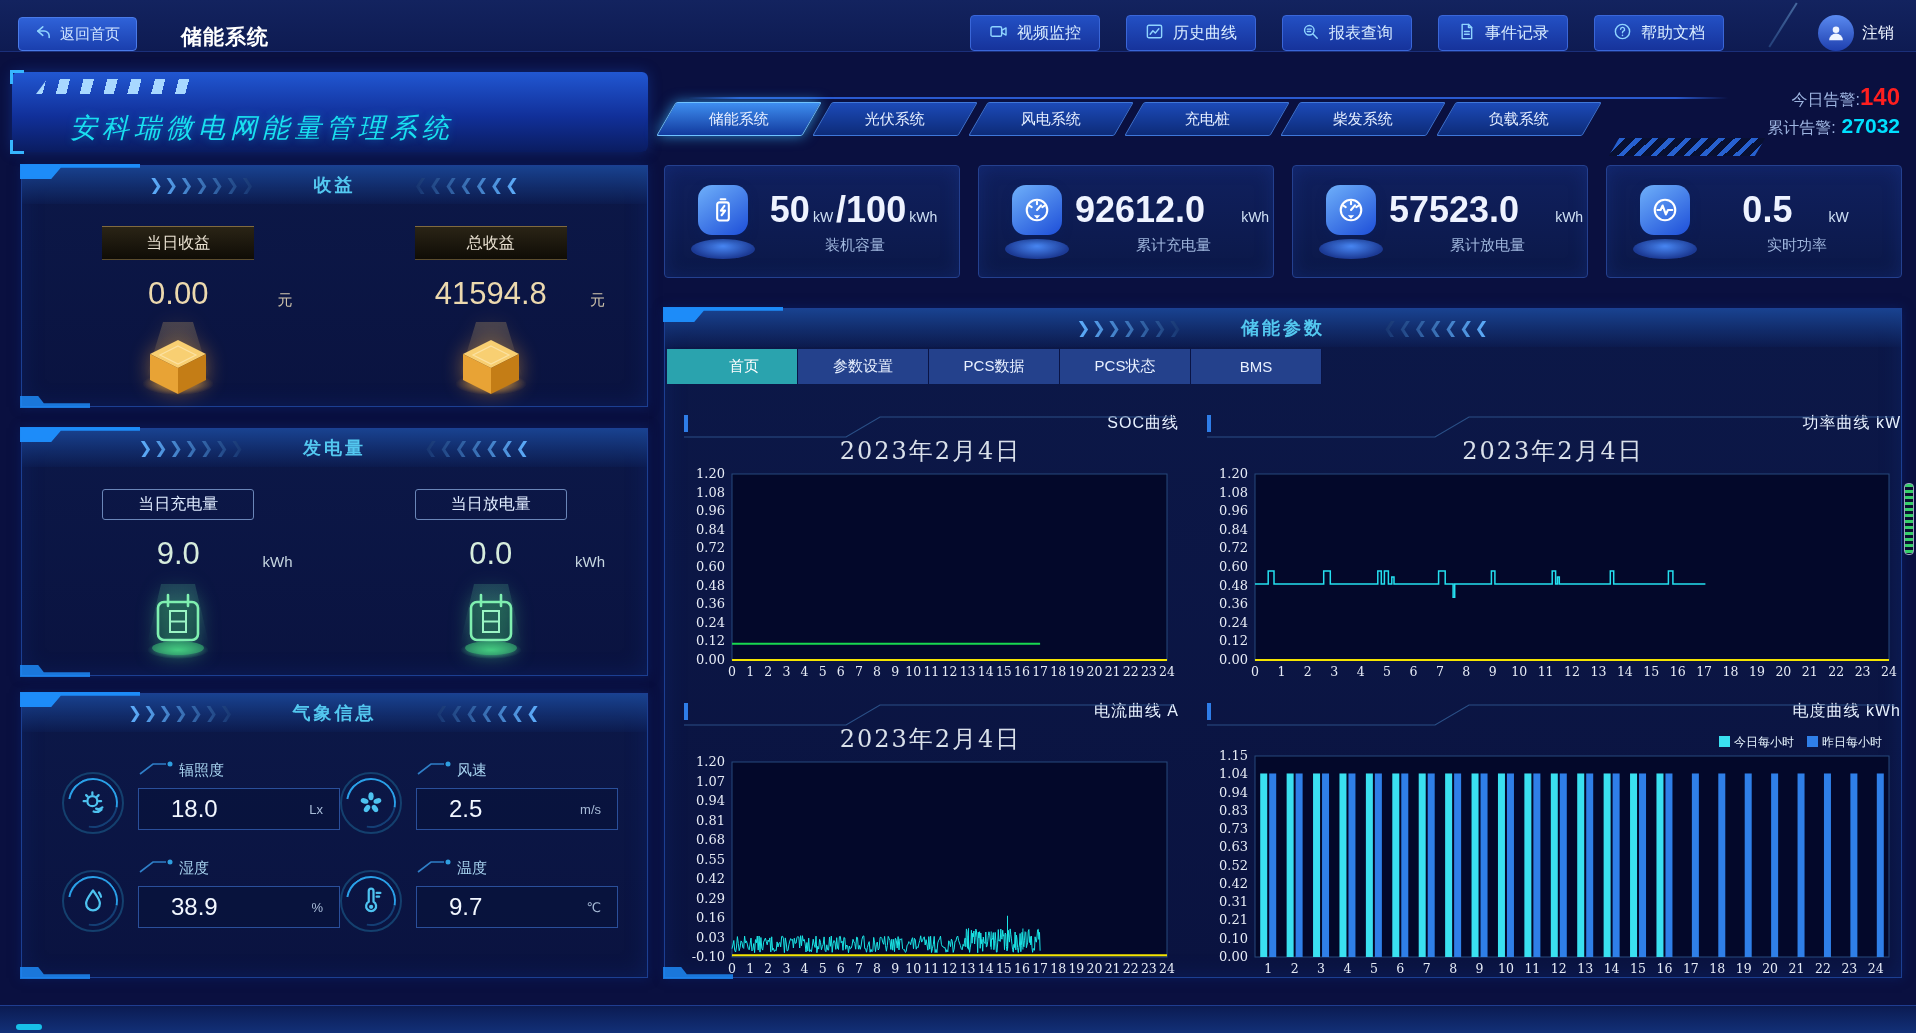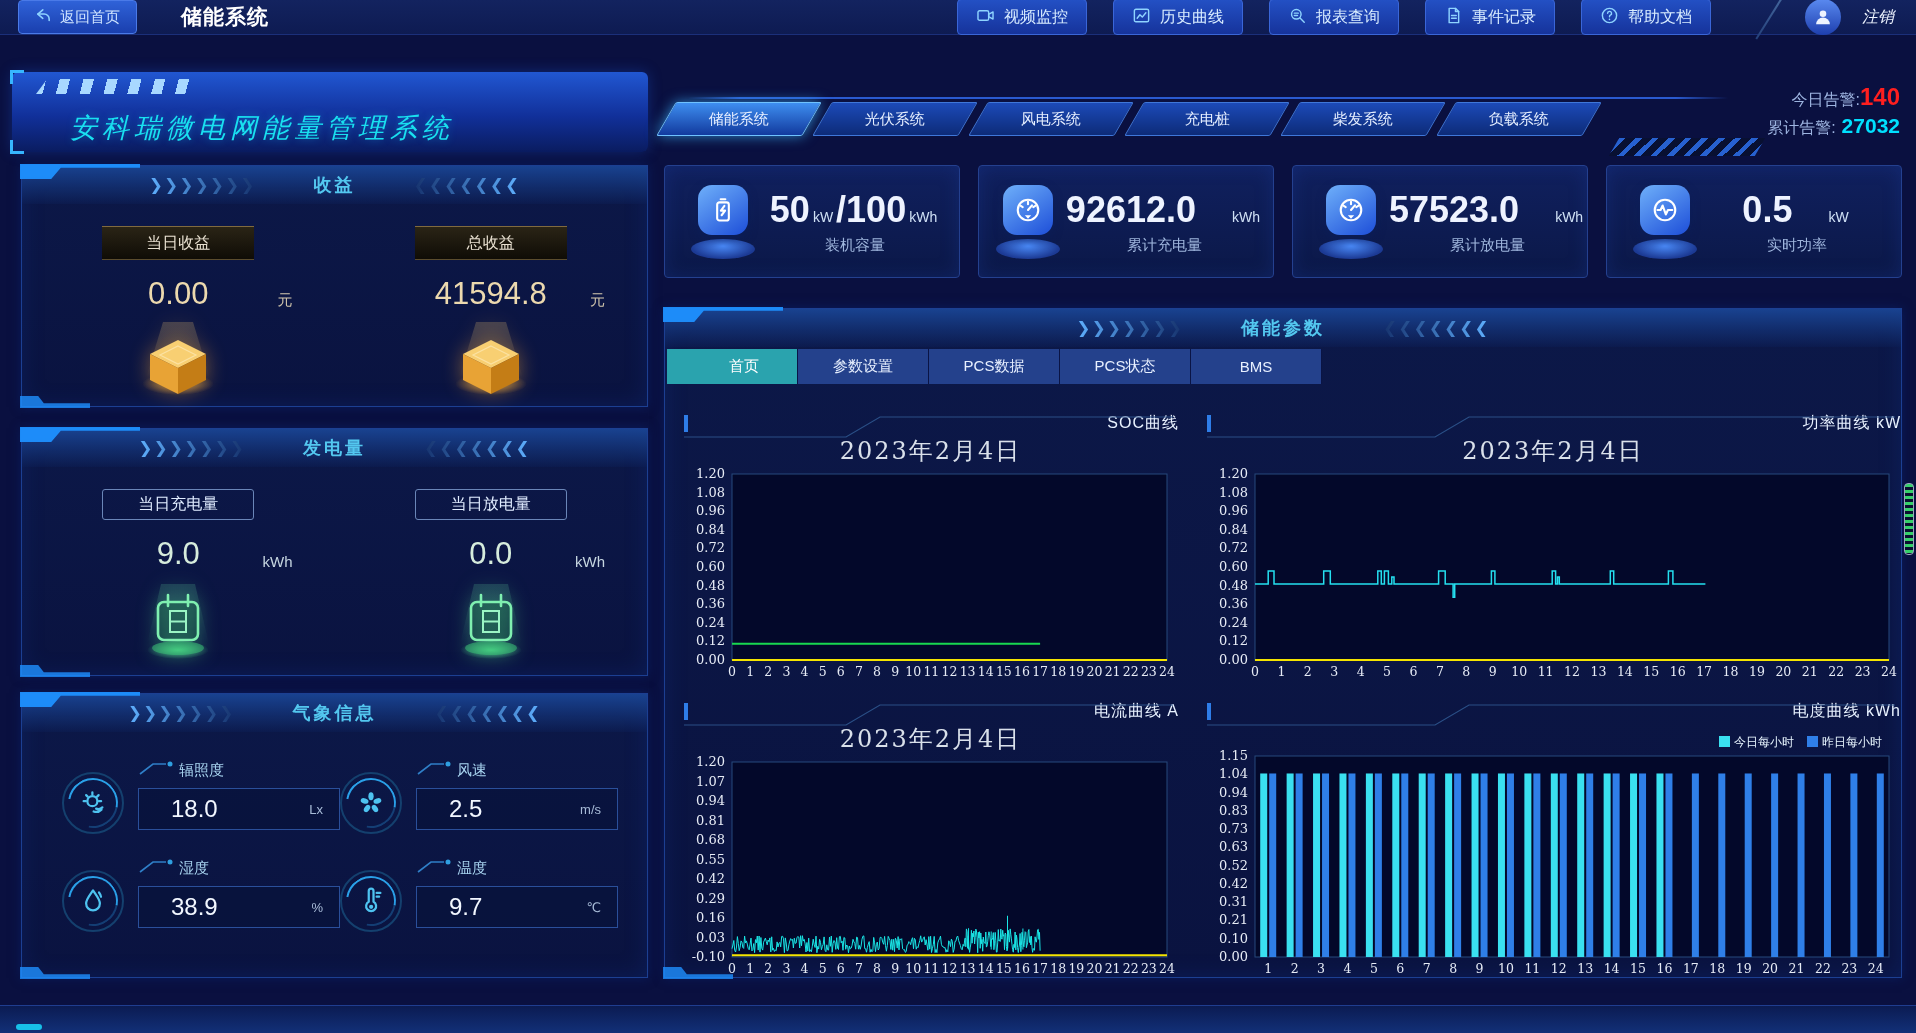--- a/index.html
+++ b/index.html
@@ -1,33 +1,33 @@
 <!DOCTYPE html>
 <html><head>
 <meta charset="utf-8">
 <style>
   html,body{margin:0;padding:0;background:#060a28;}
   *{box-sizing:border-box;}
   .app{position:relative;width:1916px;height:1033px;background:#0a1040;overflow:hidden;
        font-family:"Liberation Sans","DejaVu Sans",sans-serif;color:#dfe8ff;}
   
-  .topbar{position:absolute;left:0;top:0;width:1916px;height:35px;background:linear-gradient(180deg,#13235f,#0e1b52);
-          display:flex;align-items:center;border-bottom:1px solid #1b2f7a;}
+  .topbar{position:absolute;left:0;top:0;width:1916px;height:52px;background:linear-gradient(180deg,#13235f,#0e1b52);
+          display:flex;align-items:flex-end;border-bottom:1px solid #1b2f7a;}
   .back-btn{display:flex;align-items:center;gap:8px;margin-left:18px;height:34px;padding:0 16px;
             background:linear-gradient(180deg,#2f62d8,#1a3fae);border:1px solid #4a7ae8;border-radius:4px;
             color:#cfe4ff;font-size:15px;cursor:pointer;}
   .page-title{margin:0 0 0 44px;font-size:21px;font-weight:bold;color:#ffffff;letter-spacing:1px;}
   .topnav{display:flex;gap:26px;margin-left:auto;}
   .nav-btn{display:flex;align-items:center;gap:9px;height:36px;padding:0 18px;
            background:linear-gradient(180deg,#2350c4,#16339b);border:1px solid #3a66d8;border-radius:4px;
            color:#d8ecff;font-size:16px;cursor:pointer;}
   .nav-btn svg,.back-btn svg{color:#8fd4ff;}
   .slash{width:2px;height:52px;background:linear-gradient(180deg,#46699f,#24407a);transform:rotate(32deg);
          margin:0 34px 0 58px;}
-  .user{display:flex;align-items:center;gap:21px;margin-right:22px;font-style:italic;}
+  .user{display:flex;align-items:center;gap:8px;margin-right:22px;}
   .avatar{width:36px;height:36px;border-radius:50%;background:linear-gradient(180deg,#5a8af0,#1e3fae);
           display:flex;align-items:center;justify-content:center;cursor:pointer;}
   .logout{color:#eef4ff;font-size:16px;cursor:pointer;}
   
   .banner{position:absolute;left:12px;top:72px;width:636px;height:80px;border-radius:6px;
           background:linear-gradient(180deg,#2157d2 0%,#11309a 55%,#0a1c60 100%);
           box-shadow:0 0 14px rgba(30,90,220,.35);}
   .banner .stripes{position:absolute;top:7px;left:24px;width:160px;height:15px;
           background:repeating-linear-gradient(105deg,#a8d8ff 0 10px,transparent 10px 23px);
           clip-path:polygon(7% 0,100% 0,93% 100%,0 100%);}
@@ -467,21 +467,21 @@
         <div class="cbody">
           <div class="cv">
             <span class="v">50</span>
             <span class="u">kW</span>
             <span class="v">/100</span>
             <span class="u tight">kWh</span>
           </div>
           <div class="clabel">装机容量</div>
         </div>
       </article>
-      <article class="card" style="left: 978px; justify-content: flex-end;">
+      <article class="card" style="left: 978px;">
         <div class="sicon">
           <div class="ped"></div>
           <div class="sq">
             <svg width="28" height="28" viewBox="0 0 24 24" stroke="currentColor" fill="none" stroke-width="1.8" stroke-linecap="round" stroke-linejoin="round">
               <circle cx="12" cy="12" r="8.8"></circle>
               <path d="M12 5v2M5.8 8.5l1.7 1M18.2 8.5l-1.7 1M12 12l3.4-4"></path>
               <path d="M9.3 16.5l2.7 3 2.7-3z" fill="currentColor" stroke="none"></path>
             </svg>
           </div>
         </div>

